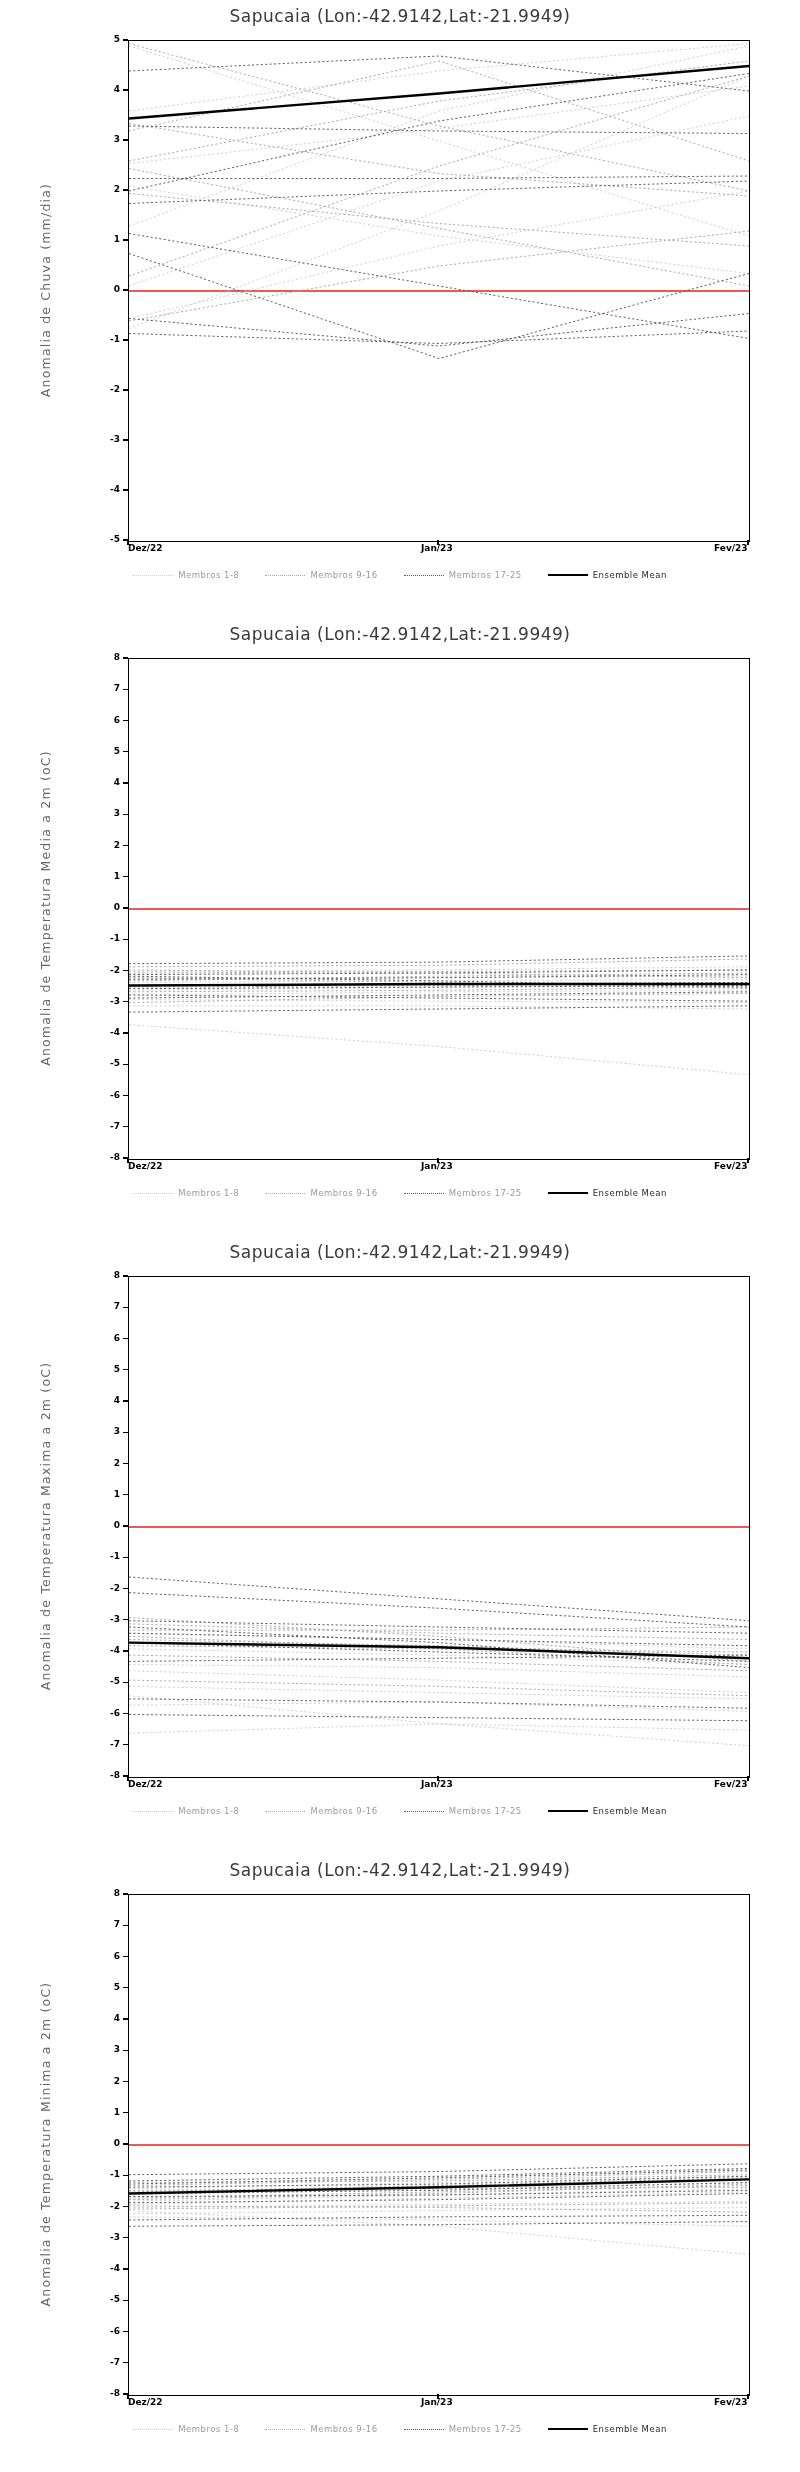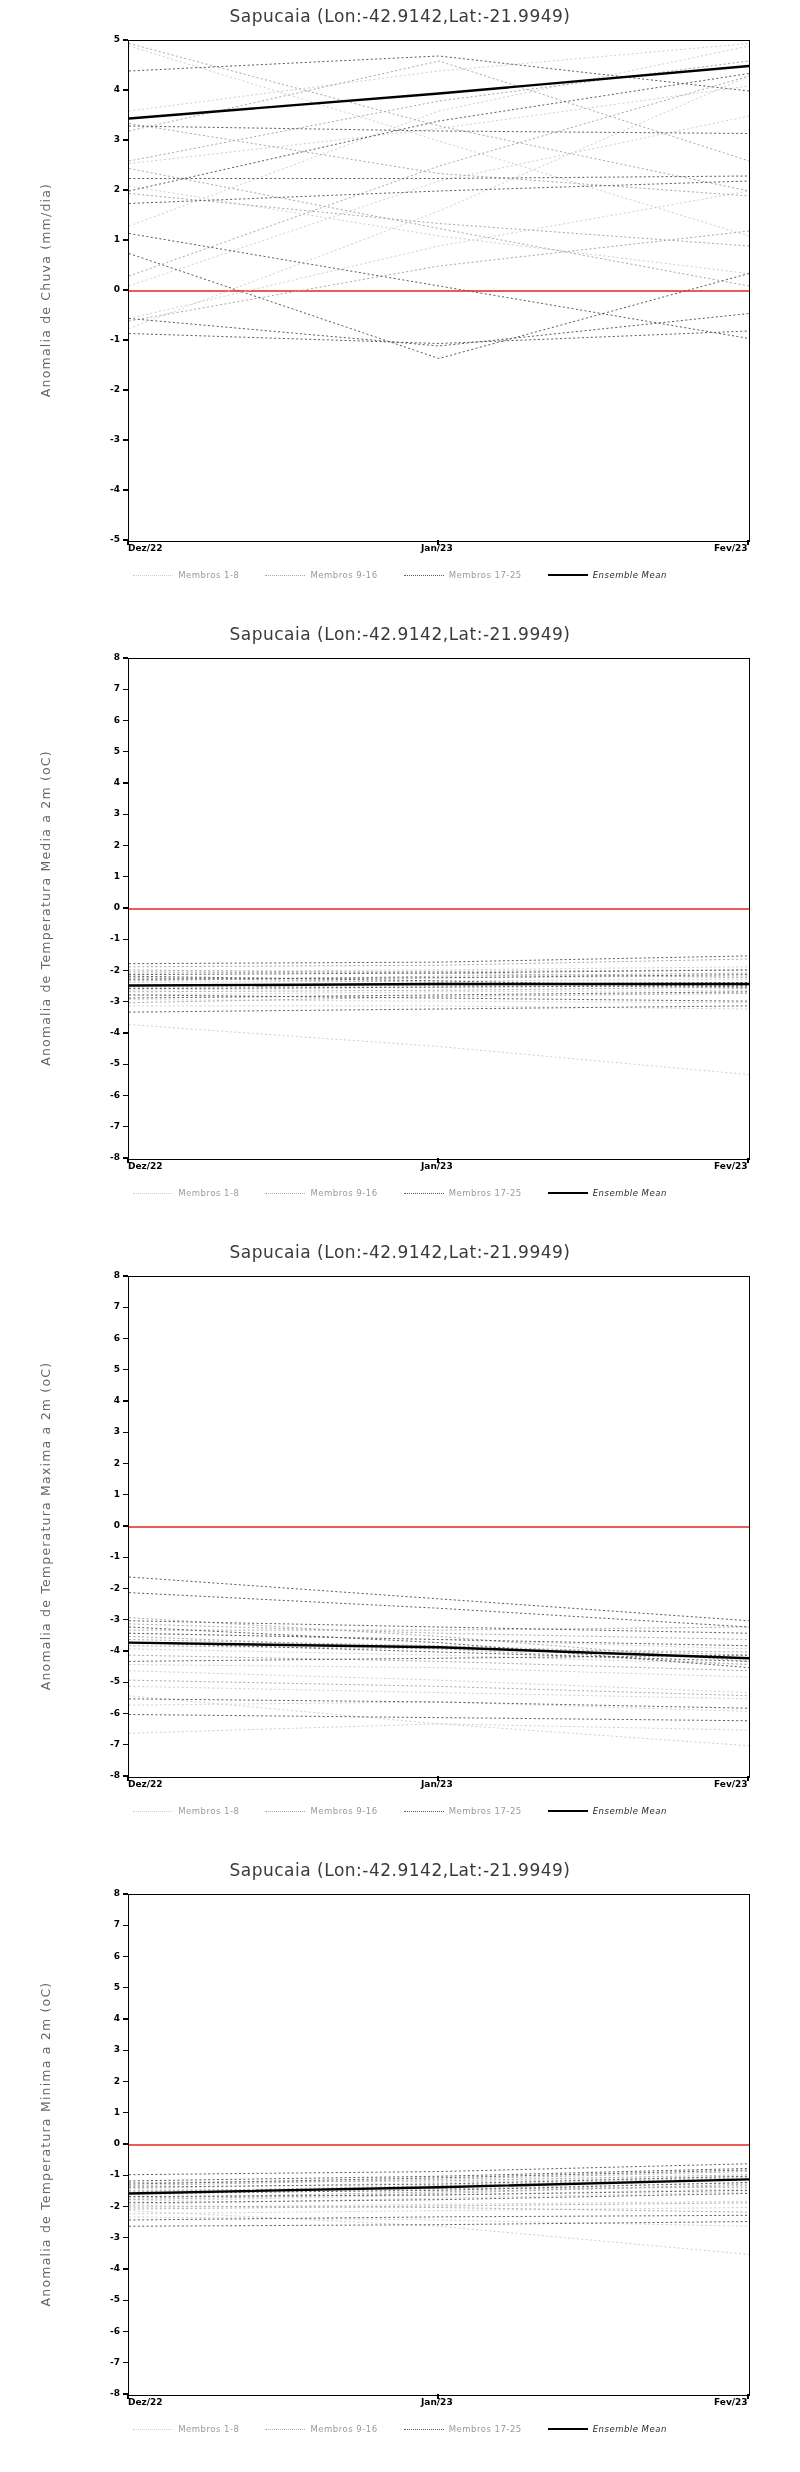--- a/index.html
+++ b/index.html
@@ -99,21 +99,20 @@
   }
   .legend-label {
     font-size: 8.5px;
     color: #9a9a9a;
     letter-spacing: 0.5px;
     font-family: "DejaVu Sans", sans-serif;
     white-space: nowrap;
   }
   .legend-label.dark {
     color: #2a2a2a;
-    font-style: italic;
   }
   .legend-swatch {
     width: 40px;
     height: 0;
     border-top-width: 1px;
     border-top-style: dotted;
   }
 </style>
 </head>
 <body>

